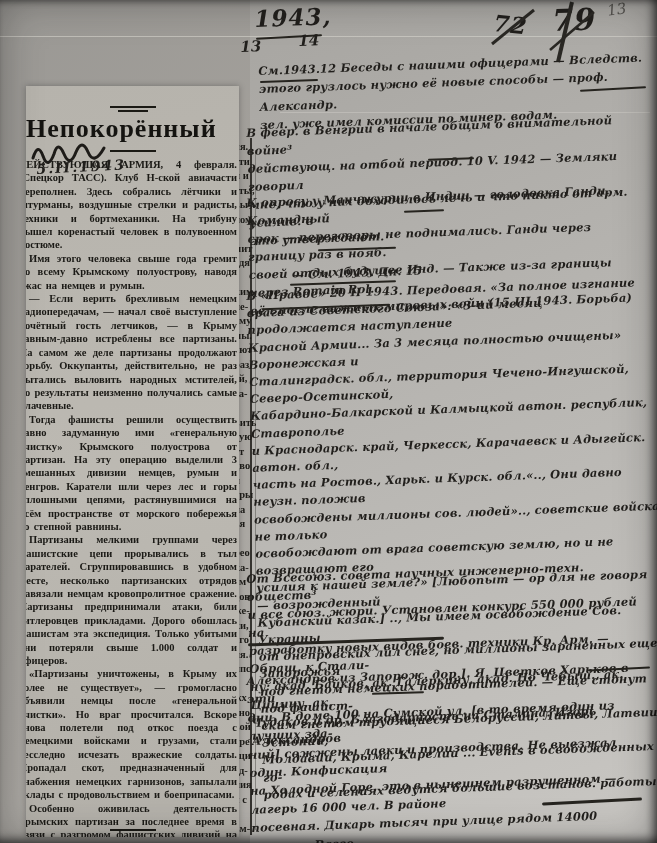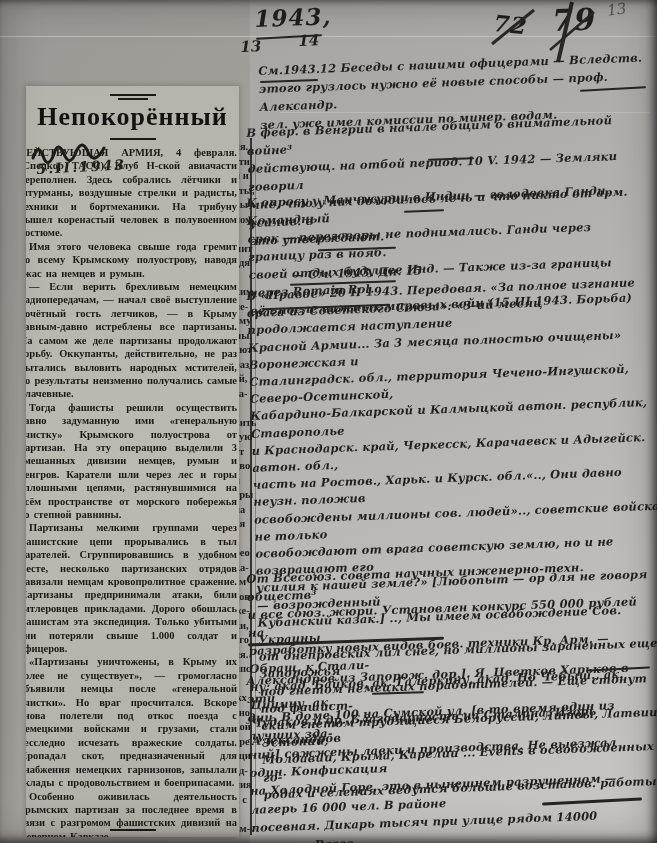--- a/index.html
+++ b/index.html
@@ -25,21 +25,21 @@
   .hw.pencil{color:#55534f;font-weight:normal;}
   .ul-mark{position:absolute;background:#26241f;height:2px;border-radius:2px;}
   .cross-svg{position:absolute;}
 
   
   .np{position:absolute;left:26px;top:86px;width:213px;height:751px;overflow:hidden;
     background:linear-gradient(170deg,#b6b3ac 0%,#bcb9b2 50%,#b3b0a9 100%);
     box-shadow:0 0 6px rgba(30,30,30,.35);color:#181714;}
   .np-rule{width:46px;border-top:2px solid #1a1914;margin:2px auto;}
   .np-rule.w2{width:30px;}
-  .np-head{text-align:center;margin-top:8px;}
+  .np-head{margin-top:20px;}
   .np-title{font-family:"Liberation Serif",serif;font-weight:bold;font-size:26px;line-height:30px;
     letter-spacing:1px;color:#141310;}
   .np-body{margin:6px 0 0 -7px;padding-right:2px;font-family:"Liberation Serif",serif;
     font-weight:bold;font-size:10.5px;line-height:13.4px;text-align:justify;
     color:#1b1a16;word-spacing:1.5px;}
   .np-body p{margin:0;text-indent:10px;}
   .np-body p.first{text-indent:0;}
   .np-foot{position:absolute;bottom:4px;left:0;right:0;}
 
   

